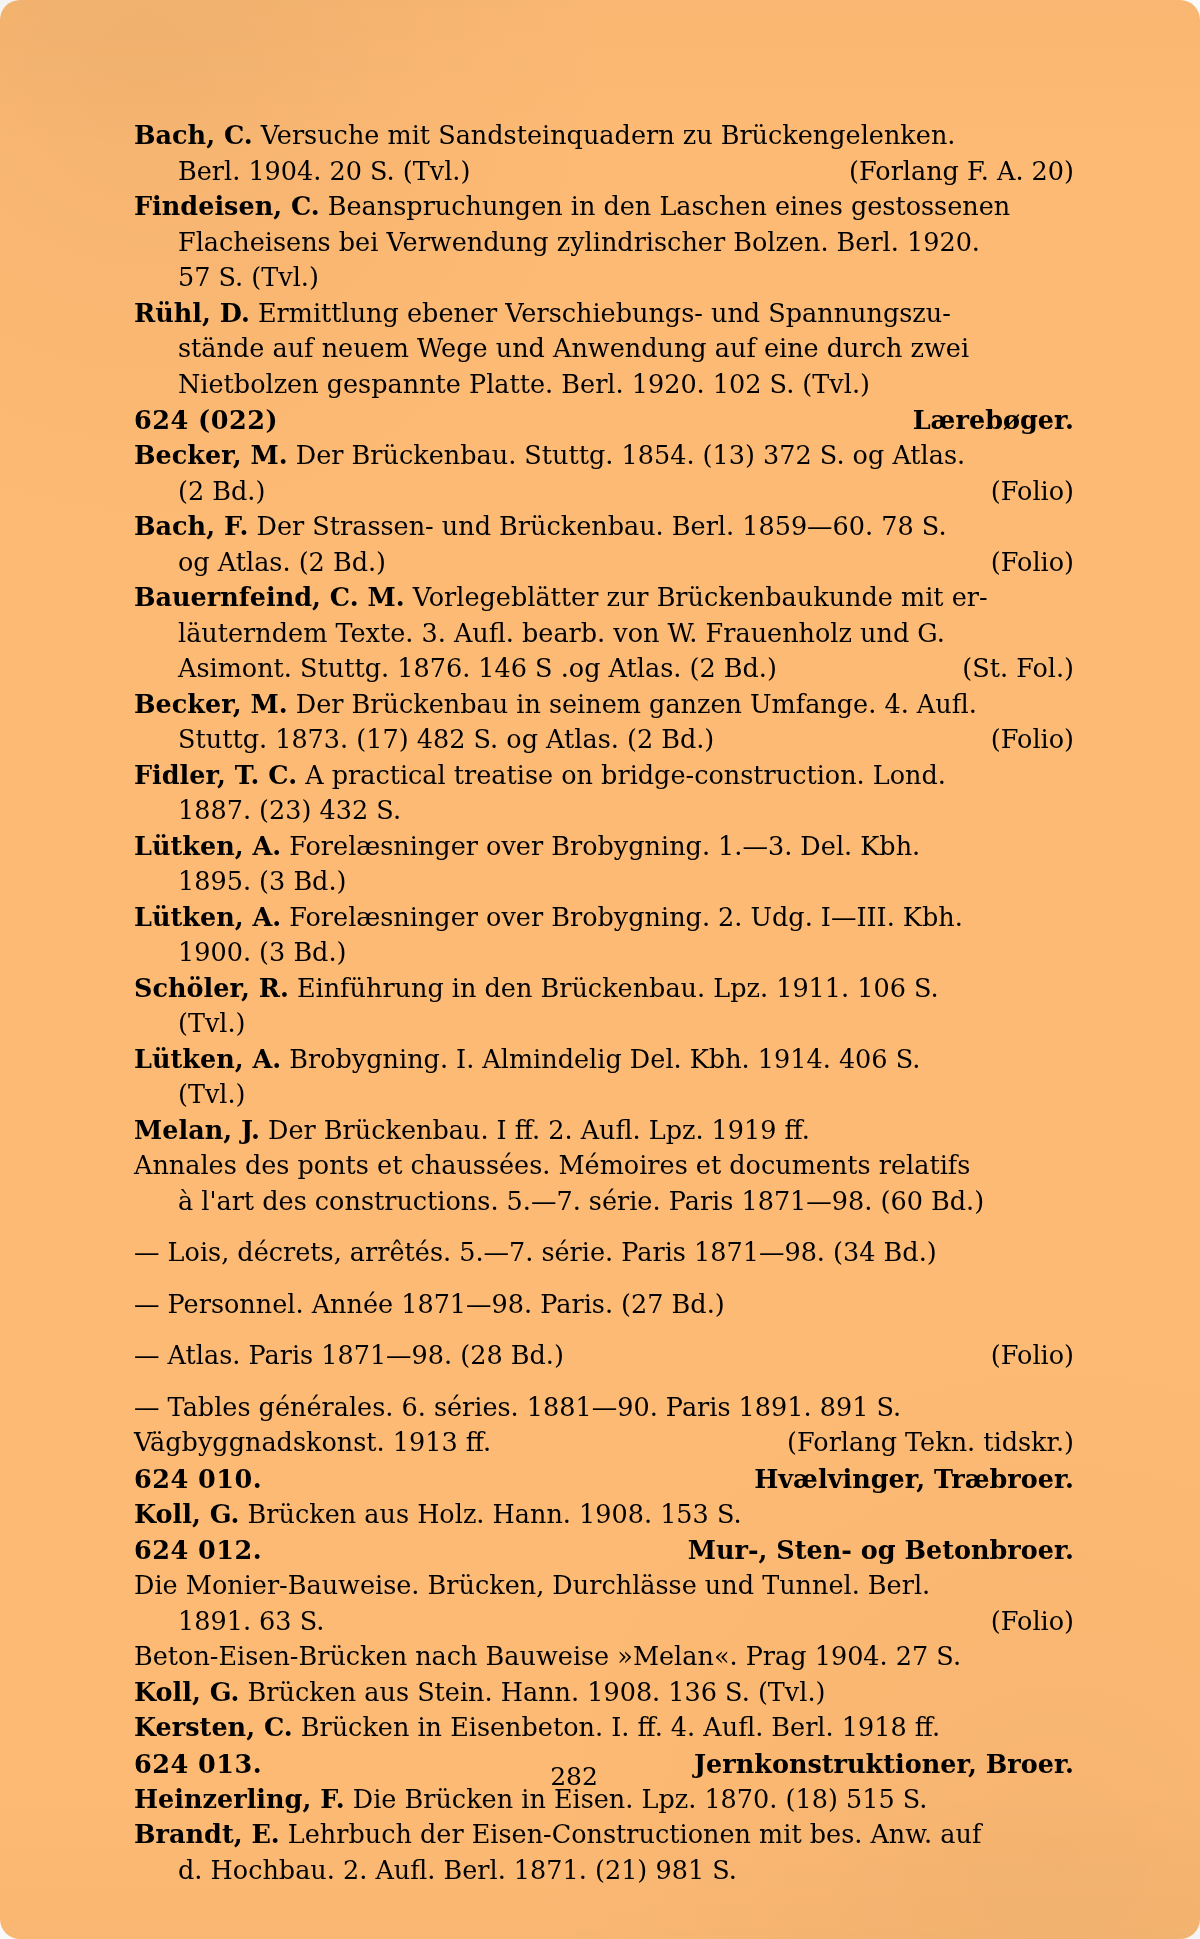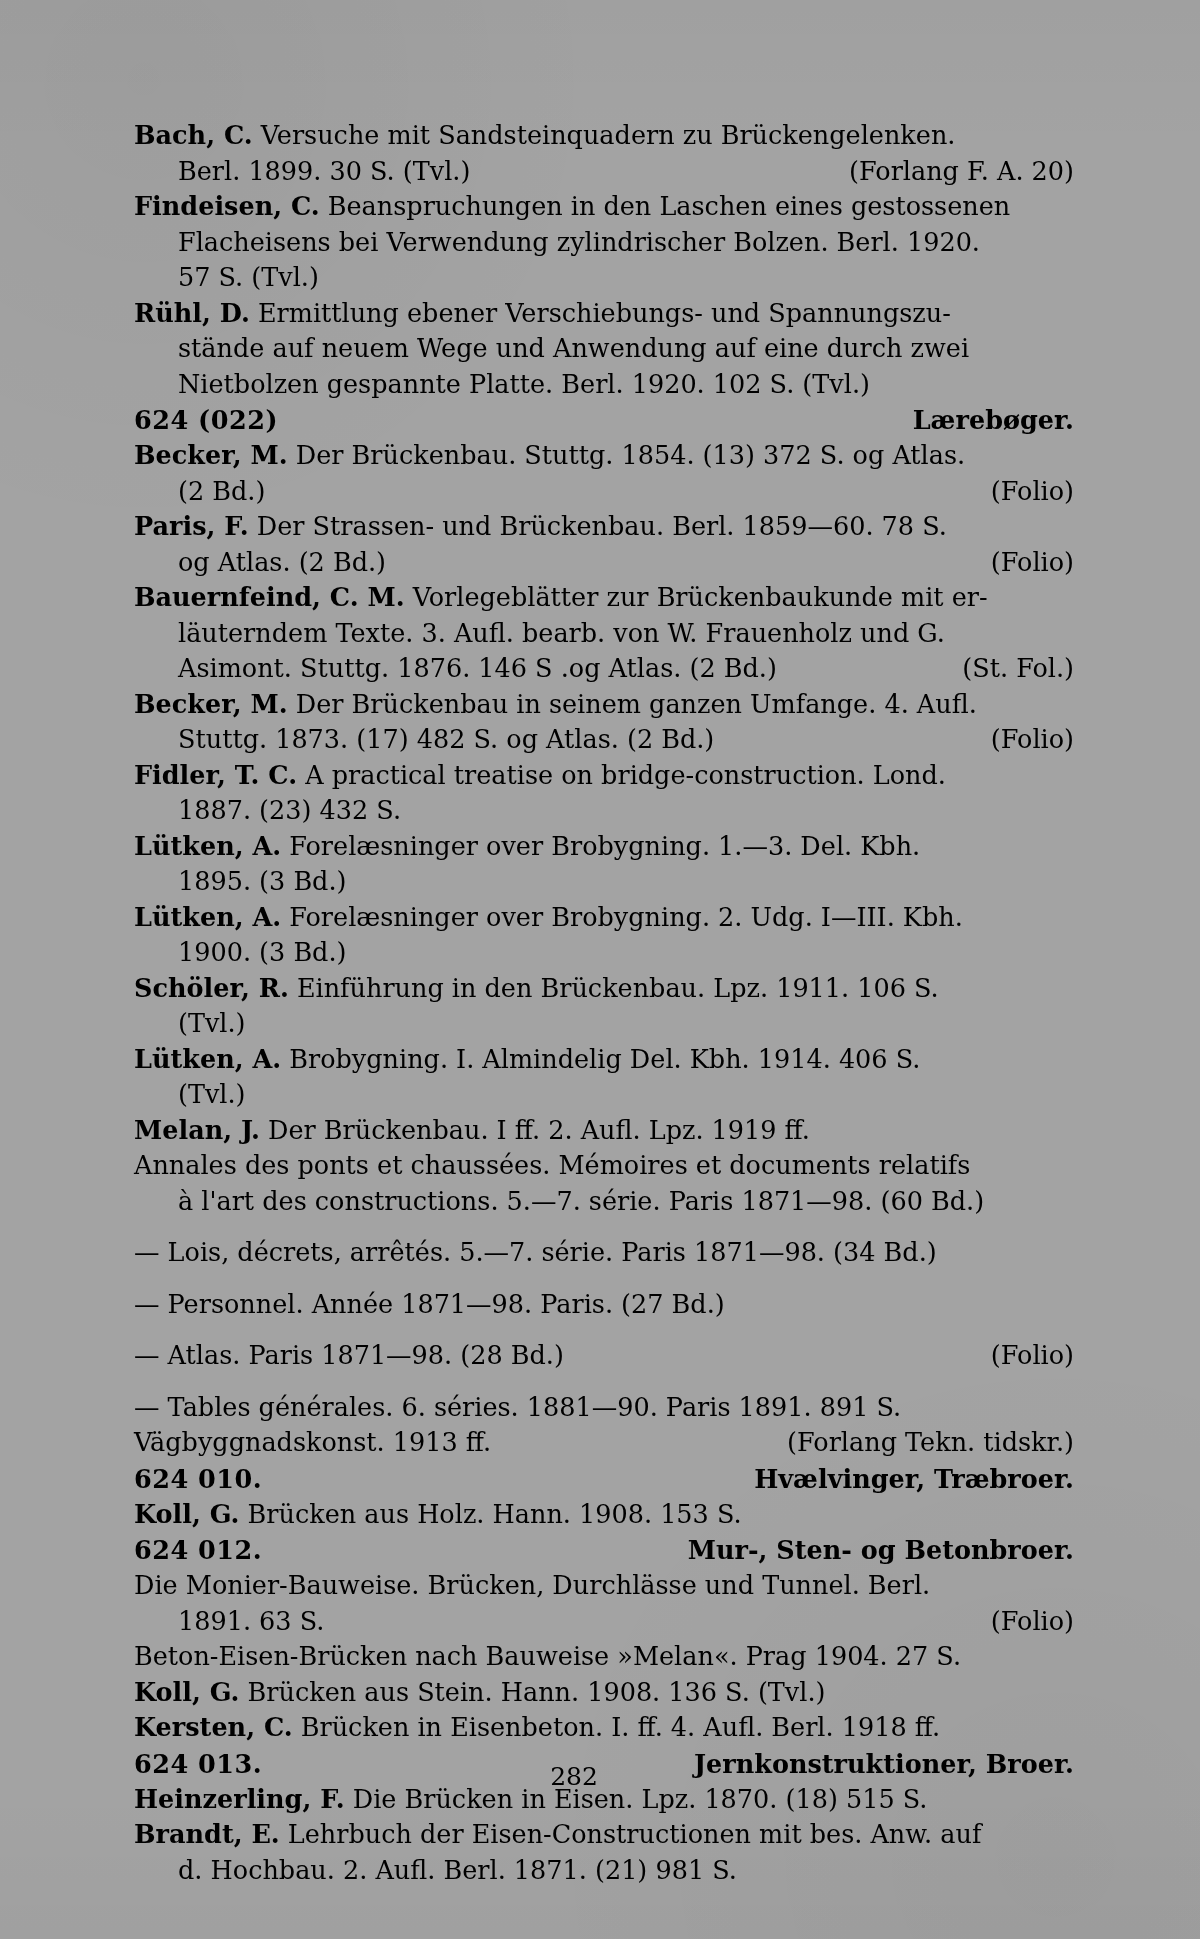--- a/index.html
+++ b/index.html
@@ -13,21 +13,22 @@
     position: relative;
     font-family: "DejaVu Serif", "Liberation Serif", serif;
     color: #000000;
     overflow: hidden;
   }
   .page {
     position: absolute;
     left: 0; top: 0;
     width: 1200px;
     height: 1939px;
-    background: #a3a3a3;
+    background: #fdba74;
+    border-radius: 20px;
   }
   .scan-noise {
     position: absolute;
     left: 0; top: 0; right: 0; bottom: 0;
     background:
       radial-gradient(circle at 12% 4%, rgba(0,0,0,0.035) 0%, rgba(0,0,0,0) 22%),
       radial-gradient(circle at 88% 96%, rgba(0,0,0,0.03) 0%, rgba(0,0,0,0) 25%),
       linear-gradient(180deg, rgba(0,0,0,0.02) 0%, rgba(0,0,0,0) 8%, rgba(0,0,0,0) 92%, rgba(0,0,0,0.02) 100%);
     pointer-events: none;
   }
@@ -101,21 +102,21 @@
 <div class="page">
   <div class="scan-noise"></div>
   <div class="ghost-mark ghost-top"></div>
 
   <div class="content">
 
     <div class="entry block">
       <span class="author">Bach, C.</span>
       <span>Versuche mit Sandsteinquadern zu Brückengelenken.</span>
       <span class="cont">
-        <span>Berl. 1899. 30 S. (Tvl.)</span>
+        <span>Berl. 1904. 20 S. (Tvl.)</span>
         <span class="tail">(Forlang F. A. 20)</span>
       </span>
     </div>
 
     <div class="entry block">
       <span class="author">Findeisen, C.</span>
       <span>Beanspruchungen in den Laschen eines gestossenen</span>
       <span class="cont">Flacheisens bei Verwendung zylindrischer Bolzen. Berl. 1920.</span>
       <span class="cont">57 S. (Tvl.)</span>
     </div>
@@ -135,21 +136,21 @@
     <div class="entry block">
       <span class="author">Becker, M.</span>
       <span>Der Brückenbau. Stuttg. 1854. (13) 372 S. og Atlas.</span>
       <span class="cont">
         <span>(2 Bd.)</span>
         <span class="tail">(Folio)</span>
       </span>
     </div>
 
     <div class="entry block">
-      <span class="author">Paris, F.</span>
+      <span class="author">Bach, F.</span>
       <span>Der Strassen- und Brückenbau. Berl. 1859—60. 78 S.</span>
       <span class="cont">
         <span>og Atlas. (2 Bd.)</span>
         <span class="tail">(Folio)</span>
       </span>
     </div>
 
     <div class="entry block">
       <span class="author">Bauernfeind, C. M.</span>
       <span>Vorlegeblätter zur Brückenbaukunde mit er-</span>

